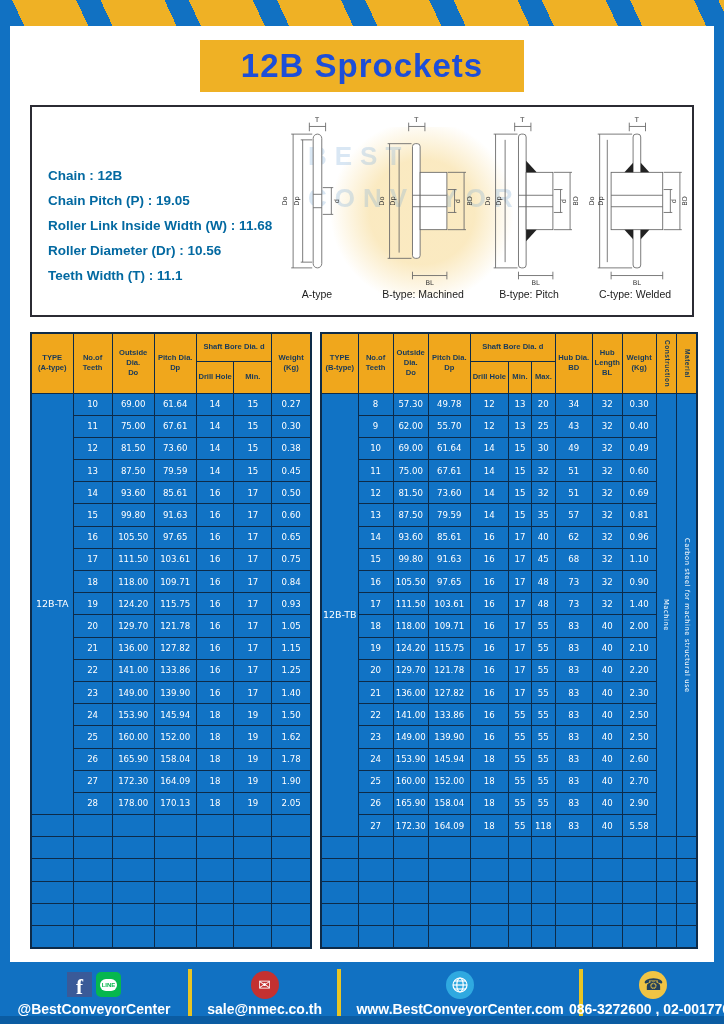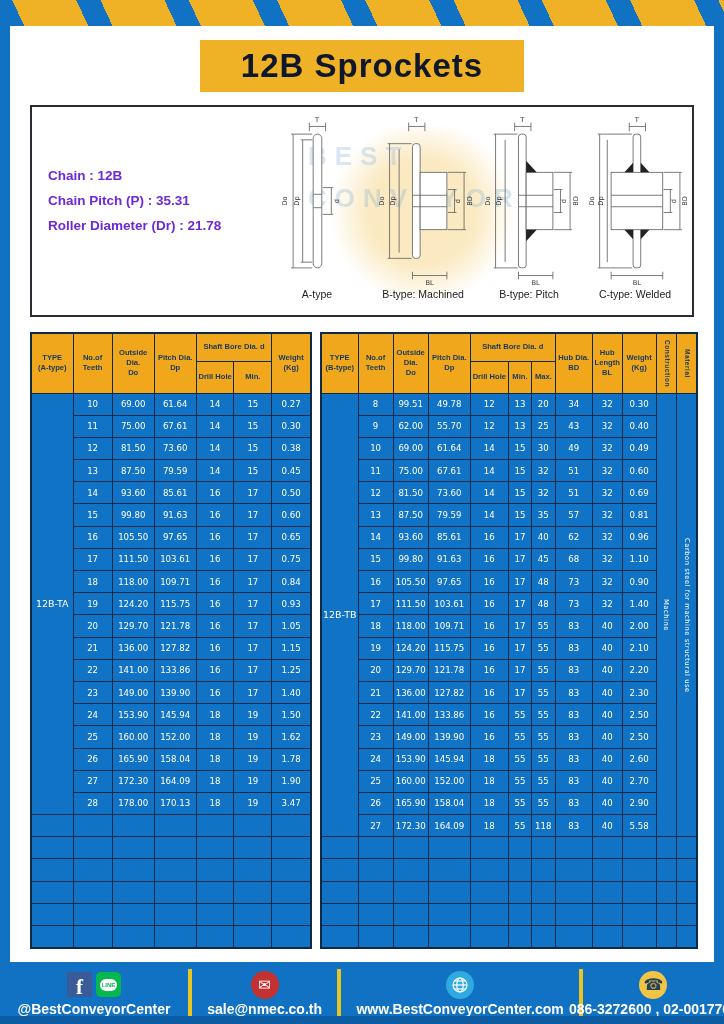--- a/index.html
+++ b/index.html
@@ -3,30 +3,30 @@
 <meta charset="utf-8">
 <style>
   html,body{margin:0;padding:0;}
   body{width:724px;height:1024px;position:relative;overflow:hidden;
        font-family:"Liberation Sans",sans-serif;background:#1171C2;}
   .top-stripes{position:absolute;left:0;top:0;width:724px;height:26px;
        background:repeating-linear-gradient(65deg,#1171C2 0 22px,#EFB125 22px 80px);}
   .sheet{position:absolute;left:10px;top:26px;width:704px;height:936px;background:#ffffff;}
   .banner{position:absolute;left:200px;top:40px;width:324px;height:52px;background:#EFB125;
        display:flex;align-items:center;justify-content:center;}
-  .banner h1{margin:0;font-size:33px;font-weight:bold;color:#0f172a;letter-spacing:1px;}
+  .banner h1{margin:0;font-size:33px;font-weight:bold;color:#1d4ed8;letter-spacing:1px;}
   .spec-box{position:absolute;left:30px;top:105px;width:664px;height:212px;
        border:2px solid #2b2b33;background:#fff;box-sizing:border-box;}
   .watermark{position:absolute;left:276px;top:28px;width:300px;text-align:left;
        font-size:26px;font-weight:bold;letter-spacing:8px;line-height:42px;
        color:rgba(120,170,215,0.28);pointer-events:none;}
   .watermark-blob{position:absolute;left:290px;top:20px;width:200px;height:170px;
        background:radial-gradient(circle at 50% 50%,rgba(240,185,50,0.30) 0 40%,transparent 70%);}
   .spec-lines{position:absolute;left:16px;top:56px;}
-  .spec-line{font-size:13.5px;font-weight:bold;color:#6d28d9;line-height:25px;white-space:nowrap;}
+  .spec-line{font-size:13.5px;font-weight:bold;color:#0369a1;line-height:25px;white-space:nowrap;}
   .figures{position:absolute;left:232px;top:8px;width:424px;height:196px;display:flex;}
   .figure{width:25%;display:flex;flex-direction:column;align-items:center;}
   .figure-label{font-size:10.5px;color:#1c1c1c;padding-top:1px;white-space:nowrap;}
   .tables-wrap table{border-collapse:collapse;table-layout:fixed;background:#1173C5;
        border:2px solid #0D2B49;position:absolute;}
   #table-a{left:30px;top:332px;width:282px;}
   #table-b{left:320px;top:332px;width:378px;}
   th,td{border:1.5px solid #0D2B49;text-align:center;vertical-align:middle;padding:0;overflow:hidden;}
   thead th{background:#F0A71C;color:#17395A;font-size:7.6px;font-weight:bold;
        white-space:pre-line;line-height:1.3;}
@@ -198,22 +198,24 @@
           <text x="22" y="90" transform="rotate(-90 22 90)" text-anchor="middle" font-size="7" fill="#333" font-family="DejaVu Sans">Dp</text>
           <text x="98" y="90" transform="rotate(-90 98 90)" text-anchor="middle" font-size="7" fill="#333" font-family="DejaVu Sans">d</text>
           <text x="109" y="90" transform="rotate(-90 109 90)" text-anchor="middle" font-size="7" fill="#333" font-family="DejaVu Sans">BD</text>
           <text x="57" y="178" text-anchor="middle" font-size="7" fill="#333" font-family="DejaVu Sans">BL</text>
         </svg>
         <div class="figure-label">C-type: Welded</div>
       </div>
     </div>
   <div class="spec-lines">
       <div class="spec-line">Chain :  12B</div>
-      <div class="spec-line">Chain Pitch (P)  :  35.31</div>
-      <div class="spec-line">Roller Diameter (Dr)  : 21.78</div>
+      <div class="spec-line">Chain Pitch (P)  :  19.05</div>
+      <div class="spec-line">Roller Link Inside Width (W) : 11.68</div>
+      <div class="spec-line">Roller Diameter (Dr)  : 10.56</div>
+      <div class="spec-line">Teeth Width (T)  :  11.1</div>
     </div>
 </div>
 
 <div class="tables-wrap">
   <table id="table-a">
       <colgroup>
         <col style="width:15%">
         <col style="width:14%">
         <col style="width:15%">
         <col style="width:15%">
@@ -386,21 +388,21 @@
           <td>18</td>
           <td>19</td>
           <td>1.90</td>
         </tr>
         <tr style="height:22.2px;">
           <td>28</td>
           <td>178.00</td>
           <td>170.13</td>
           <td>18</td>
           <td>19</td>
-          <td>3.47</td>
+          <td>2.05</td>
         </tr>
         <tr style="height:22.2px;">
           <td></td>
           <td></td>
           <td></td>
           <td></td>
           <td></td>
           <td></td>
           <td></td>
         </tr>
@@ -491,21 +493,21 @@
 <tr style="height:32px">
           <th>Drill Hole</th>
           <th>Min.</th>
           <th>Max.</th>
         </tr>
       </thead>
       <tbody>
         <tr style="height:22.2px;">
           <td rowspan="20" class="type-cell">12B-TB</td>
           <td>8</td>
-          <td>99.51</td>
+          <td>57.30</td>
           <td>49.78</td>
           <td>12</td>
           <td>13</td>
           <td>20</td>
           <td>34</td>
           <td>32</td>
           <td>0.30</td>
           <td rowspan="20" class="vert">Machine</td>
           <td rowspan="20" class="vert">Carbon steel for machine structural use</td>
         </tr>

